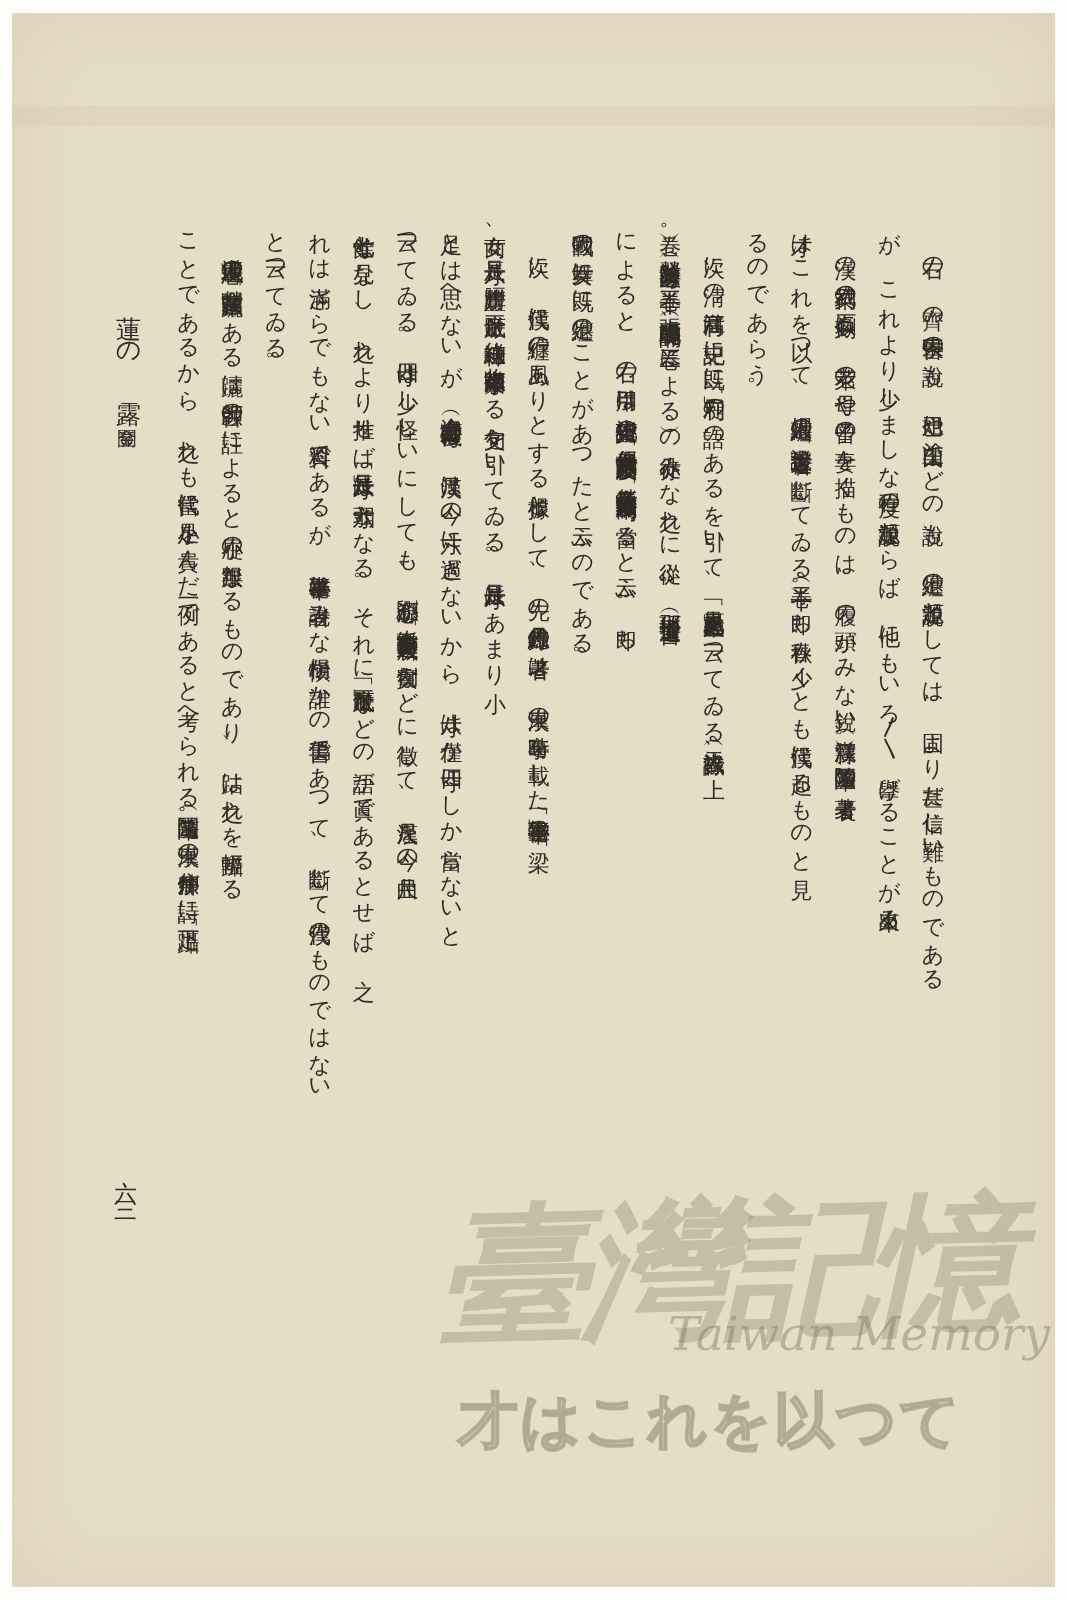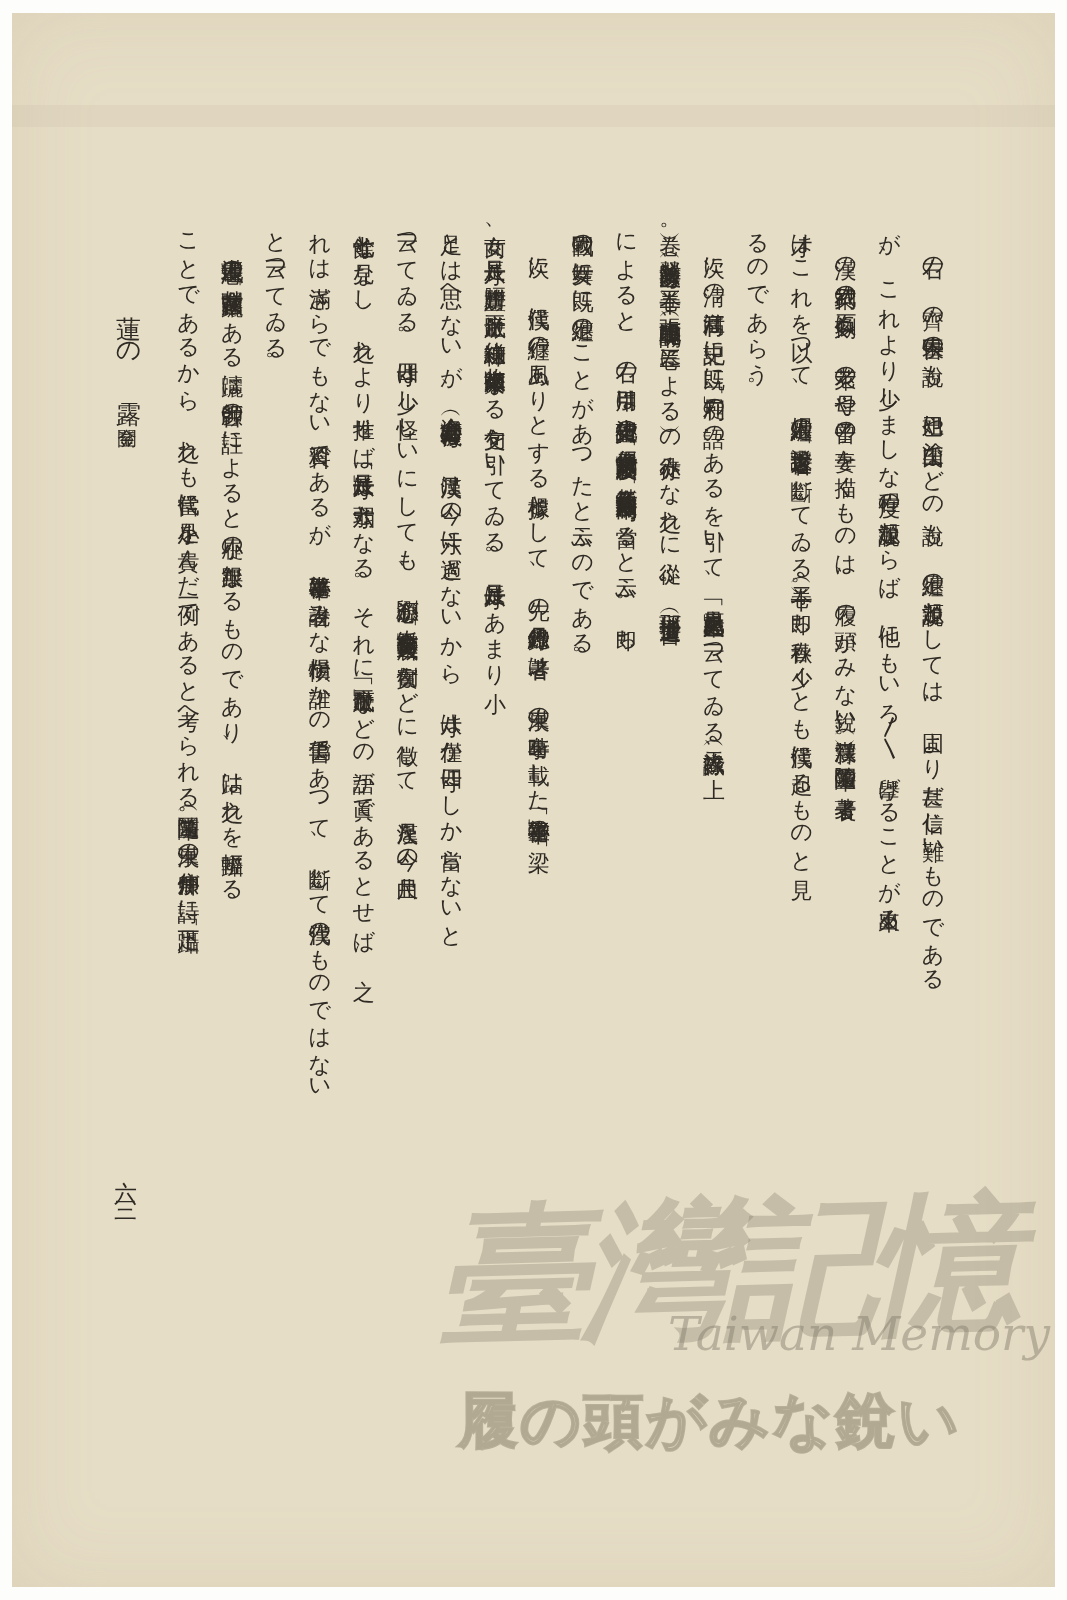--- a/index.html
+++ b/index.html
@@ -99,15 +99,15 @@
 
   <div class="title">
     <span class="title-main">蓮の露</span><span class="title-sub">（金關）</span>
   </div>
 
   <div class="folio">六三</div>
 
   <div class="watermark">
     <div class="wm-main">臺灣記憶</div>
     <div class="wm-latin">Taiwan Memory</div>
-    <div class="wm-sub">履の頭がみな銳い</div>
+    <div class="wm-sub">才はこれを以つて</div>
   </div>
 </div>
 
 </body></html>

